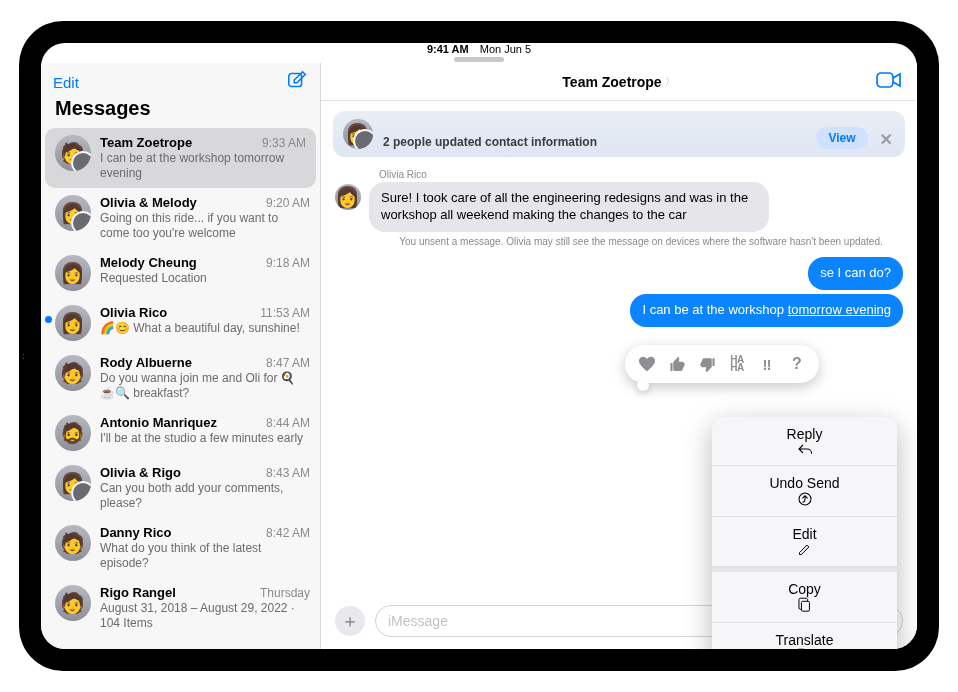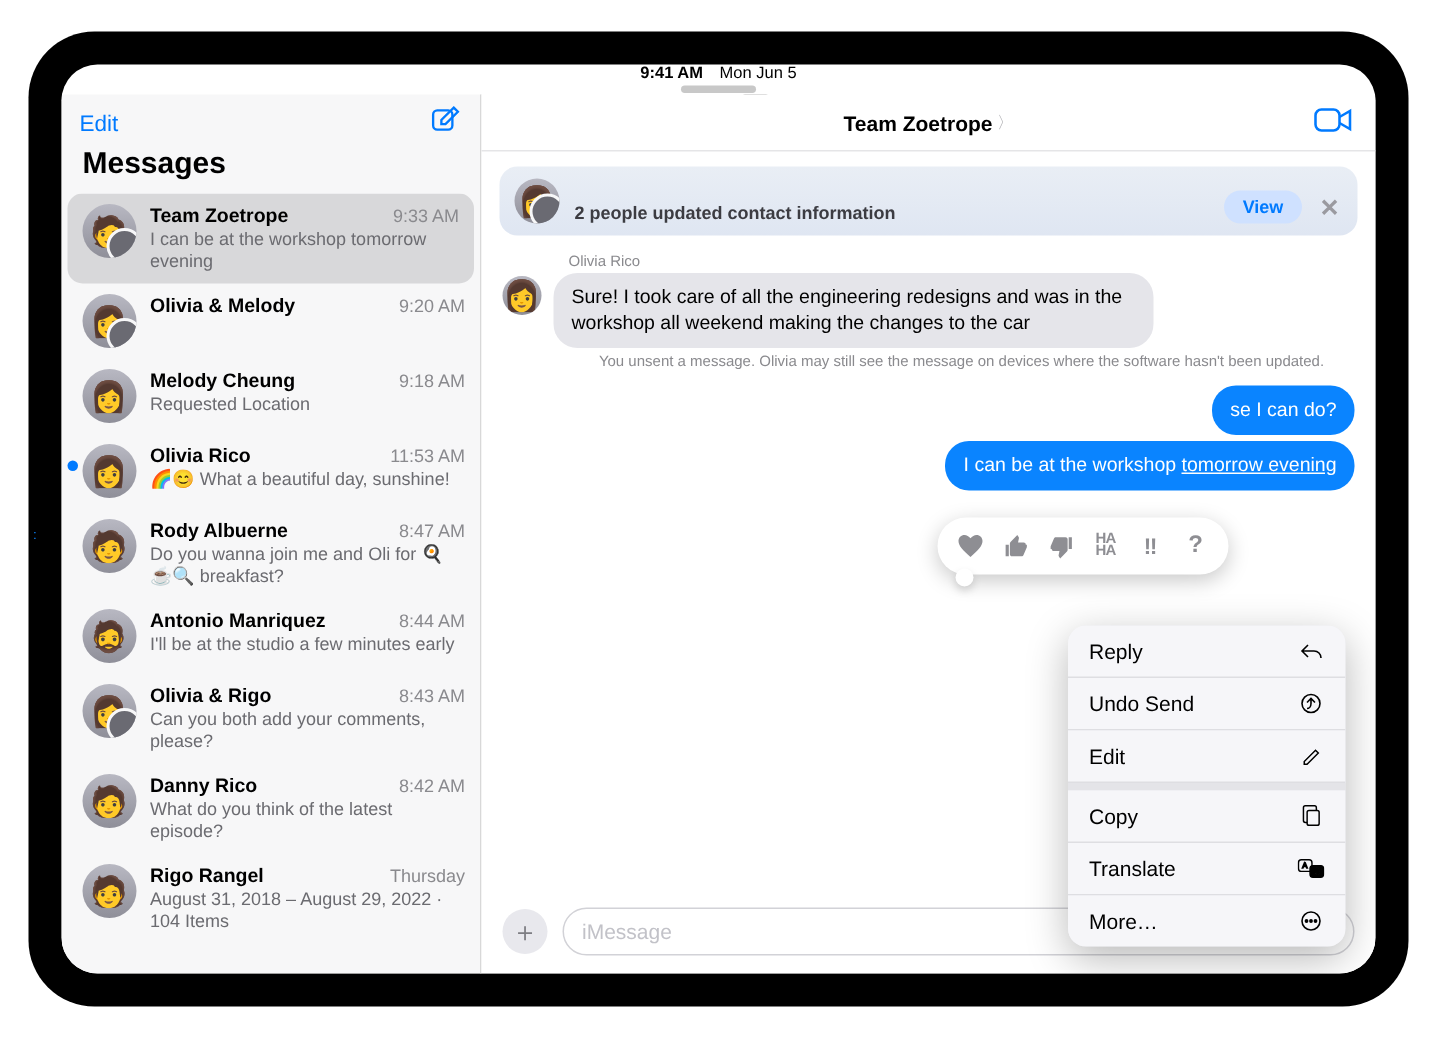--- a/index.html
+++ b/index.html
@@ -199,20 +199,21 @@
     border-radius:12px;
     box-shadow:0 8px 28px rgba(0,0,0,0.28);
     overflow:hidden;
     font-size:14px;
   }
   .ctx-item{
     display:flex; justify-content:space-between; align-items:center;
     padding:9px 14px;
     background:#f6f6f9;
     border-bottom:.5px solid #dedee2;
+    flex-direction:column;
   }
   .ctx-item:last-child{border-bottom:none;}
   .ctx-group-gap{height:5px;background:#e4e4e8;}
   .ctx-icon{width:18px;display:flex;justify-content:center;}
 
   
   .compose-bar{
     display:flex; align-items:center; gap:10px;
     padding:8px 14px 12px;
   }
@@ -297,20 +298,21 @@
 
           <div class="conv">
             <div class="avatar group">
                 <div class="face">👩</div>
               </div>
             <div class="conv-body">
               <div class="conv-head">
                 <span class="conv-name">Olivia &amp; Melody</span>
                 <span class="conv-time">9:20 AM</span>
               </div>
+              <div class="conv-preview">Going on this ride... if you want to come too you're welcome</div>
             </div>
           </div>
 
           <div class="conv">
             <div class="avatar">
                 <div class="face">👩</div>
               </div>
             <div class="conv-body">
               <div class="conv-head">
                 <span class="conv-name">Melody Cheung</span>

